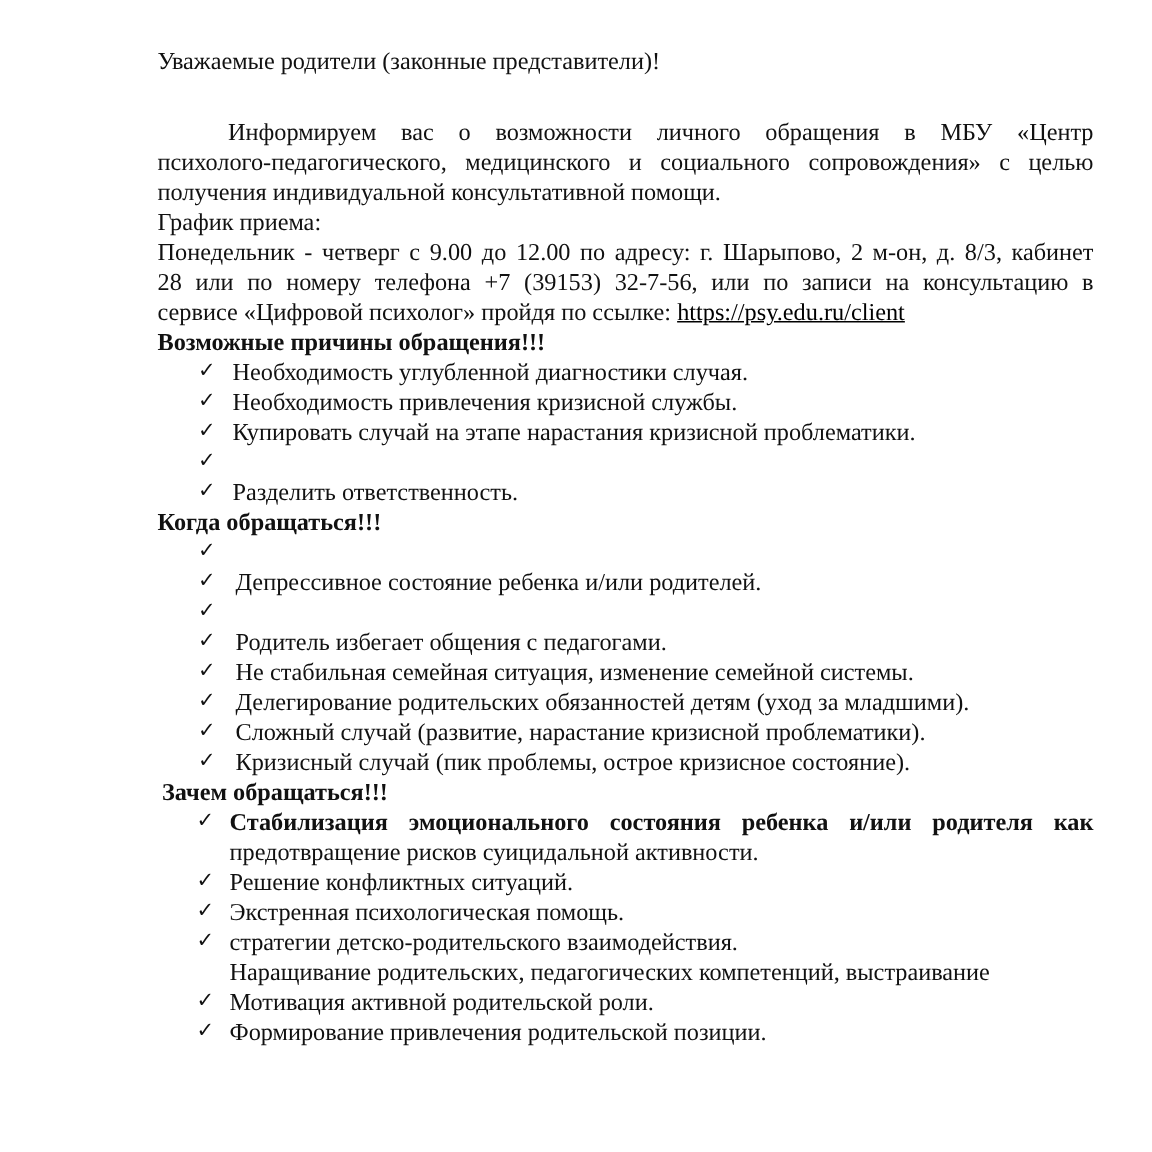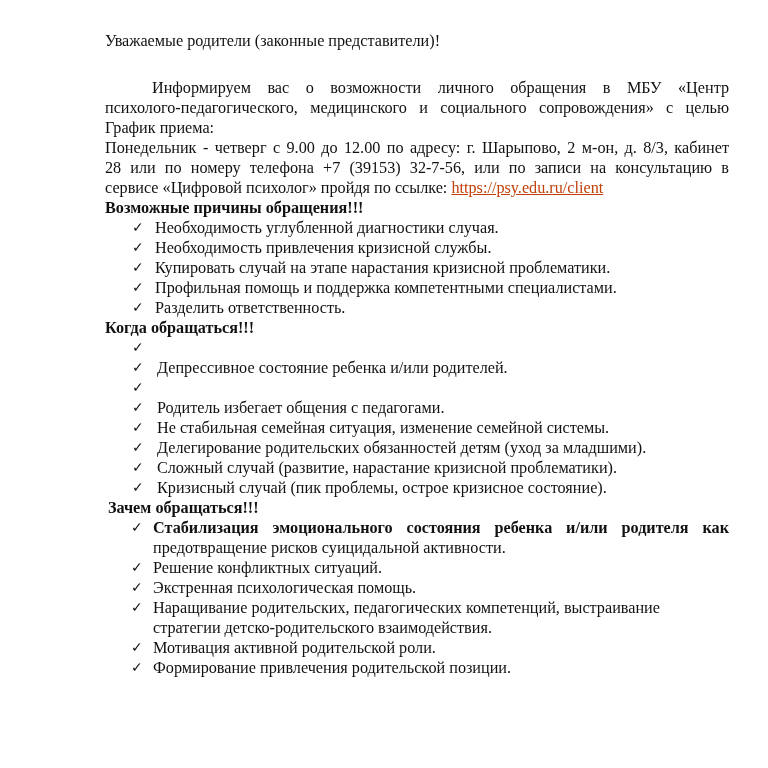--- a/index.html
+++ b/index.html
@@ -75,44 +75,44 @@
 <body>
 
 <div class="page">
 
   <div class="line title">Уважаемые родители (законные представители)!</div>
   <div class="blank"></div>
   <div class="blank" style="height:7px"></div>
 
   <div class="line justify indent-first">Информируем вас о возможности личного обращения в МБУ «Центр</div>
   <div class="line justify">психолого-педагогического, медицинского и социального сопровождения» с целью</div>
+  <div class="line">получения индивидуальной консультативной помощи.</div>
 
   <div class="line">График приема:</div>
   <div class="line justify">Понедельник - четверг с 9.00 до 12.00 по адресу: г. Шарыпово, 2 м-он, д. 8/3, кабинет</div>
   <div class="line justify">28 или по номеру телефона +7 (39153) 32-7-56, или по записи на консультацию в</div>
   <div class="line">
-    <span>сервисе «Цифровой психолог» пройдя по ссылке: </span><a class="link" style="color: #c2410c; font-family: Liberation Serif, serif;">https://psy.edu.ru/client</a>
+    <span>сервисе «Цифровой психолог» пройдя по ссылке: </span><a class="link" style="color: #000000; font-family: Liberation Serif, serif;">https://psy.edu.ru/client</a>
   </div>
 
   <div class="line bold">Возможные причины обращения!!!</div>
   <div class="item s1">
       <span class="check">✓</span>
       <span class="text">Необходимость углубленной диагностики случая.</span>
     </div>
   <div class="item s1">
       <span class="check">✓</span>
       <span class="text">Необходимость привлечения кризисной службы.</span>
     </div>
   <div class="item s1">
       <span class="check">✓</span>
       <span class="text">Купировать случай на этапе нарастания кризисной проблематики.</span>
     </div>
   <div class="item s1">
       <span class="check">✓</span>
-      <span class="text">Профильная помощь и поддержка компетентными специалистами.</span>
     </div>
   <div class="item s1">
       <span class="check">✓</span>
       <span class="text">Разделить ответственность.</span>
     </div>
 
   <div class="line bold">Когда обращаться!!!</div>
   <div class="item s2">
       <span class="check">✓</span>
     </div>
@@ -156,22 +156,22 @@
       <span class="check">✓</span>
       <span class="text">Решение конфликтных ситуаций.</span>
     </div>
   <div class="item s3">
       <span class="check">✓</span>
       <span class="text">Экстренная психологическая помощь.</span>
     </div>
   <div class="item s3 two-line">
       <span class="check">✓</span>
       <span class="text">
+        <span class="l2">стратегии детско-родительского взаимодействия.</span>
         <span class="l2">Наращивание родительских, педагогических компетенций, выстраивание</span>
-        <span class="l2">стратегии детско-родительского взаимодействия.</span>
       </span>
     </div>
   <div class="item s3">
       <span class="check">✓</span>
       <span class="text">Мотивация активной родительской роли.</span>
     </div>
   <div class="item s3">
       <span class="check">✓</span>
       <span class="text">Формирование привлечения родительской позиции.</span>
     </div>

